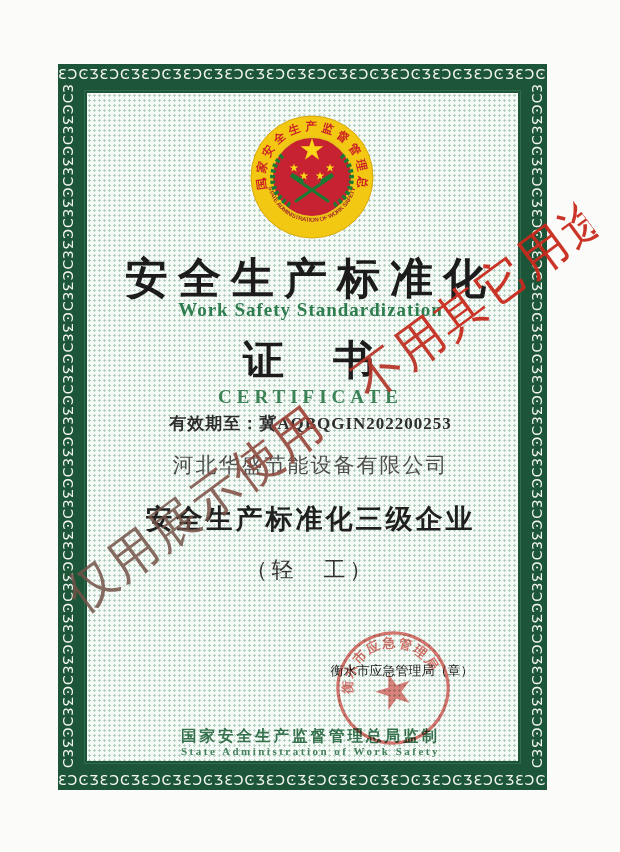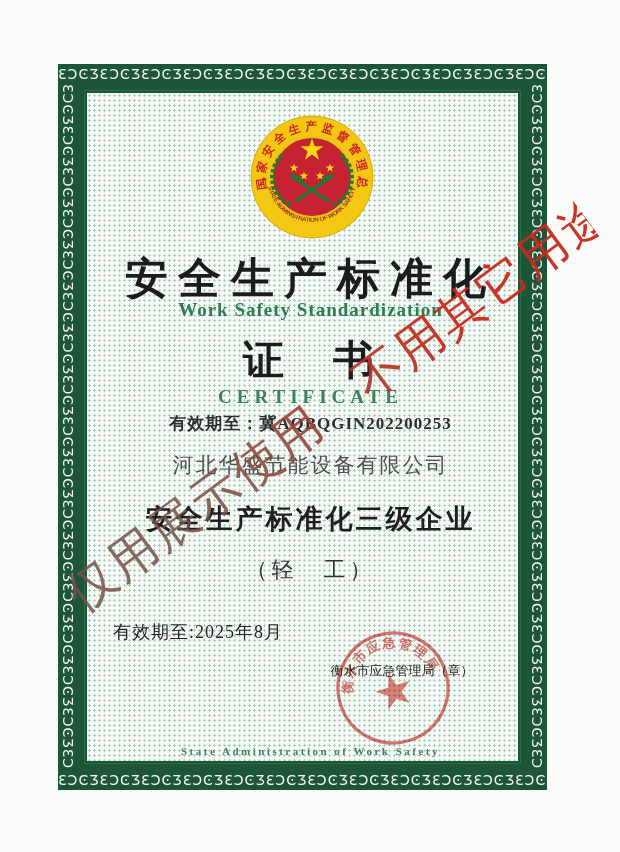--- a/index.html
+++ b/index.html
@@ -114,32 +114,32 @@
       <div class="cline title-en">Work Safety Standardization</div>
       <div class="cline cert-cn">证　书</div>
       <div class="cline cert-en">CERTIFICATE</div>
 
       <div class="cline certno"><span>有效期至：</span><span>冀AQBQGIN202200253</span></div>
 
       <div class="cline company">河北华盛节能设备有限公司</div>
       <div class="cline award">安全生产标准化三级企业</div>
       <div class="cline category">（轻　工）</div>
 
-      <div class="valid">有效期至:2025年8月</div>
       <div class="issuer">衡水市应急管理局（章）</div>
 
       <svg class="stamp" viewBox="0 0 124 124">
         <defs>
           <path id="stampTop" d="M21.6,54.9 A41,41 0 0 1 102.4,54.9" fill="none"></path>
         </defs>
         <circle cx="62" cy="62" r="55" fill="none" stroke="#d5534c" stroke-width="3.2"></circle>
         <use href="#star" transform="translate(62,66) scale(19)" fill="#d5534c" opacity="0.9"></use>
         <text font-size="13" font-weight="bold" fill="#d5534c" font-family="'Liberation Serif',serif">
           <textPath href="#stampTop" startOffset="0" textLength="118">衡水市应急管理局</textPath>
         </text>
       </svg>
 
+      <div class="cline footer-cn">国家安全生产监督管理总局监制</div>
       <div class="cline footer-en">State Administration of Work Safety</div>
     </div>
   </div>
 
   <div class="watermark">仅用展示使用　不用其它用途</div>
 </div>
 
 </body></html>

